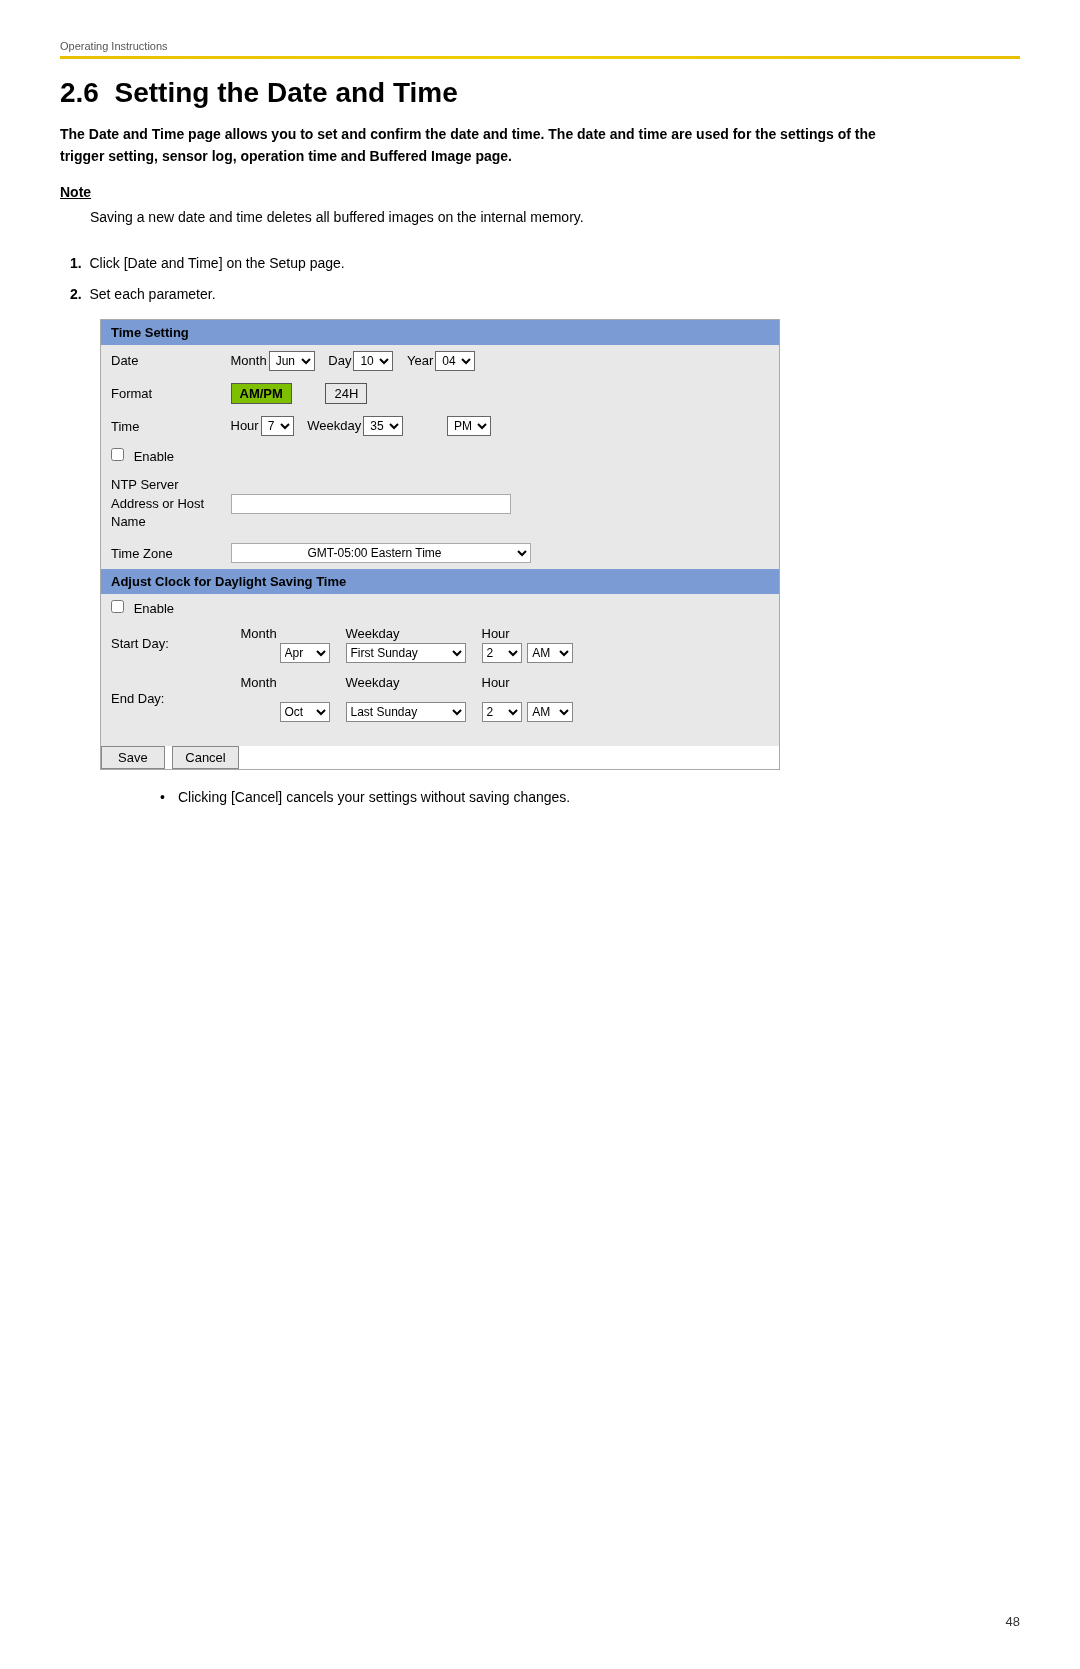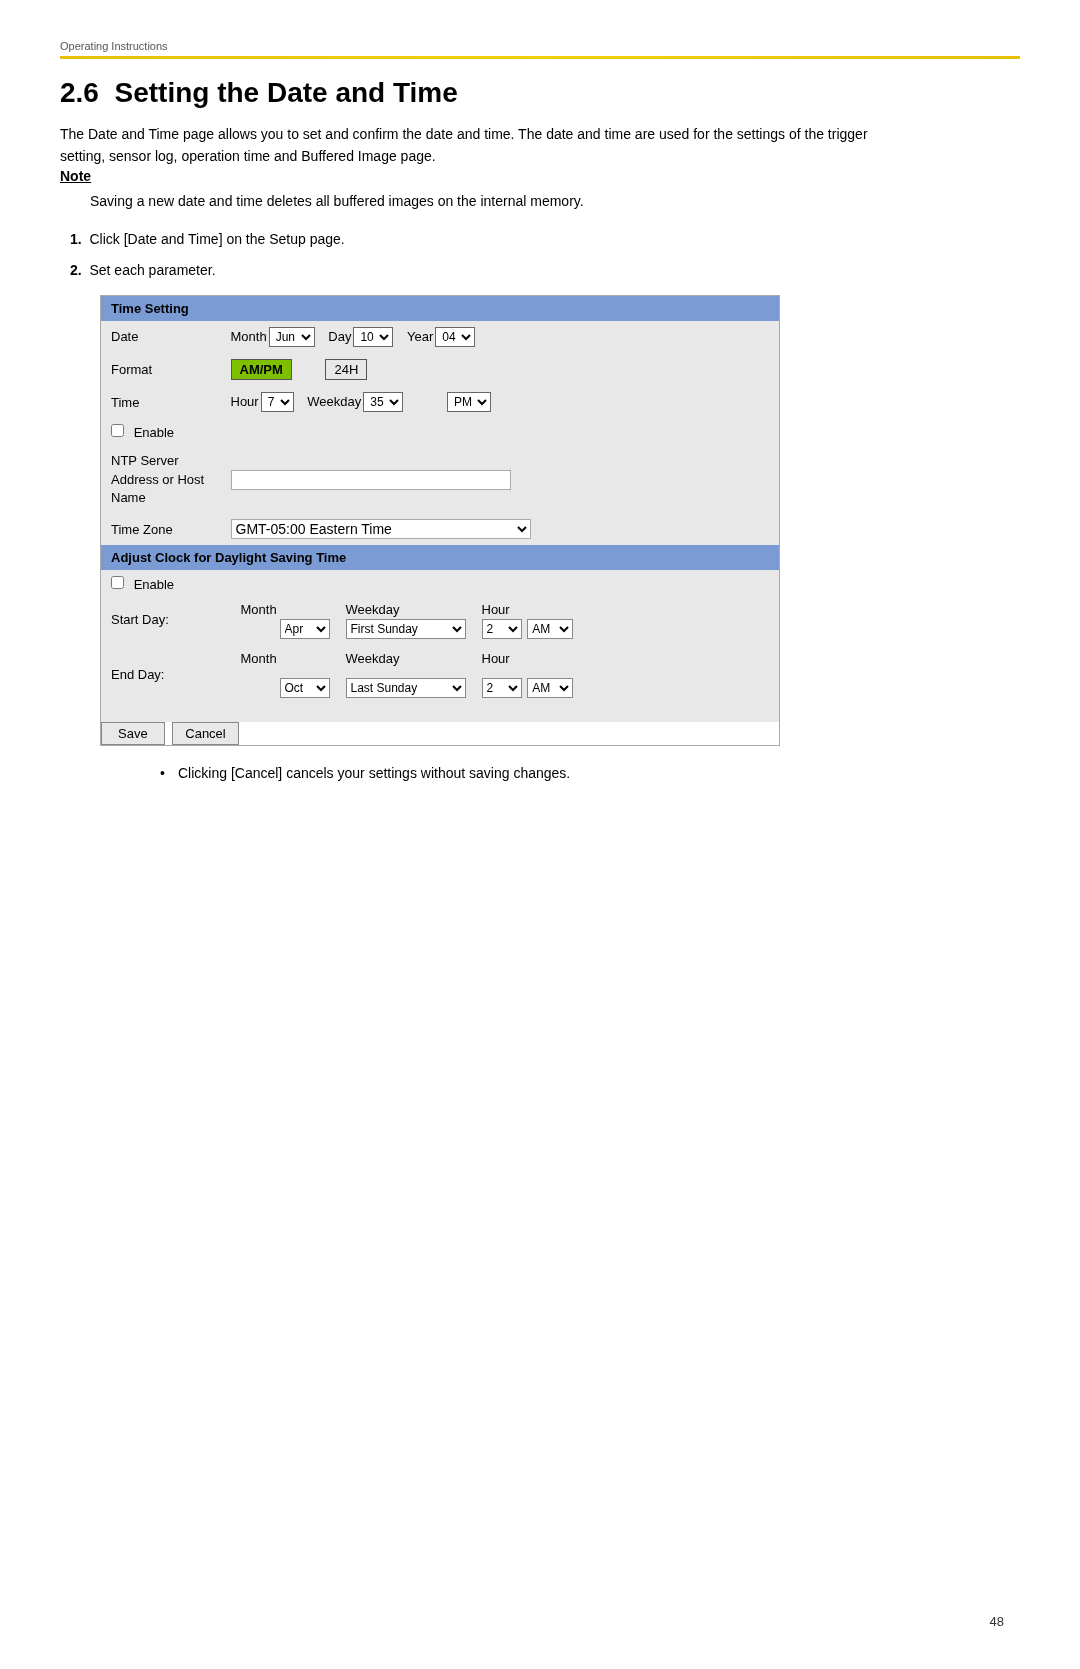--- a/index.html
+++ b/index.html
@@ -27,25 +27,27 @@
 
     .section-title {
       font-size: 28px;
       font-weight: bold;
       margin-bottom: 14px;
     }
 
     .intro-text {
       font-size: 14px;
       line-height: 1.6;
+      margin-bottom: 16px;
       max-width: 820px;
+      font-weight: bold;
     }
 
     .note-section {
-      margin-bottom: 16px;
+      margin-bottom: 24px;
     }
 
     .note-title {
       font-size: 14px;
       font-weight: bold;
       text-decoration: underline;
       margin-bottom: 6px;
     }
 
     .note-text {
@@ -163,24 +165,25 @@
     .ntp-input {
       width: 280px;
       border: 1px solid #aaa;
       height: 20px;
       background: #fff;
       font-size: 12px;
     }
 
     .timezone-select {
       width: 300px;
-      font-size: 14px;
+      font-size: 12px;
       border: 1px solid #aaa;
       height: 20px;
       background: #fff;
+      text-align: center;
     }
 
     .checkbox-row td {
       padding: 6px 10px;
     }
 
     .enable-checkbox {
       margin-right: 6px;
     }
 
@@ -220,21 +223,21 @@
     }
 
     .bottom-bullet::before {
       content: "•";
       position: absolute;
       left: -18px;
     }
 
     .page-number {
       position: absolute;
-      right: 76px;
+      right: 60px;
       bottom: 40px;
       font-size: 13px;
       color: #333;
     }
 
     .weekday-select {
       width: 120px;
       font-size: 12px;
       border: 1px solid #888;
       height: 20px;

